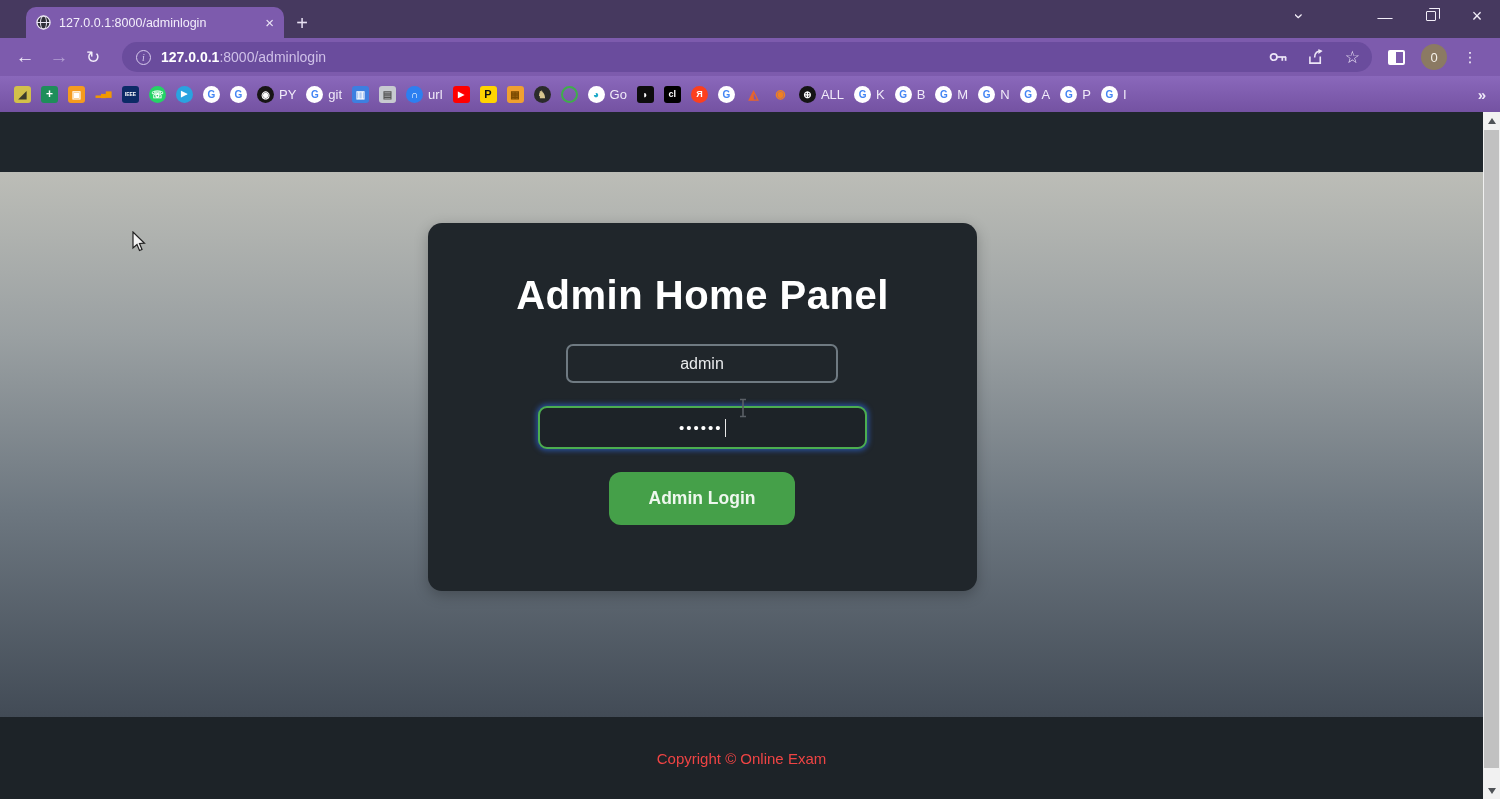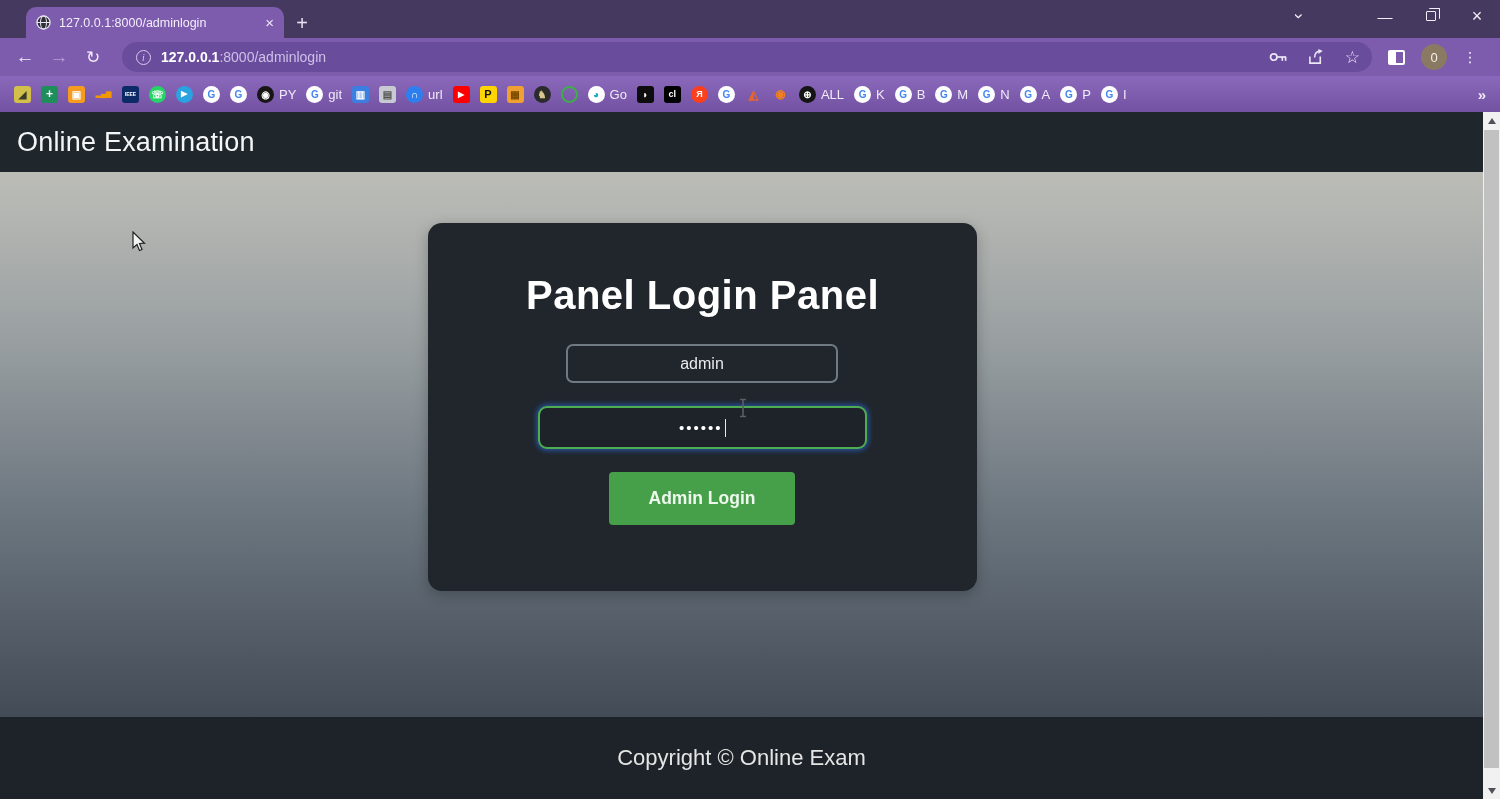--- a/index.html
+++ b/index.html
@@ -68,24 +68,24 @@
   .card h1 { color:#ffffff; font-size:40px; font-weight:700; margin-top:50px; letter-spacing:.5px; }
   .field-user { position:absolute; left:138px; top:121px; width:272px; height:39px; background:transparent;
                 border:2px solid #6f7a82; border-radius:7px; color:#e9ebed; font-size:16px; text-align:center;
                 font-family:"Liberation Sans",sans-serif; outline:none; }
   .field-pass { position:absolute; left:110px; top:183px; width:329px; height:43px; background:#1d2328;
                 border:2px solid #4cae50; border-radius:9px; box-shadow:0 0 5px 2px rgba(45,110,235,.55);
                 display:flex; align-items:center; justify-content:center; }
   .dots { color:#ffffff; font-size:15px; letter-spacing:2px; line-height:1; }
   .caret { display:inline-block; width:1.5px; height:18px; background:#e8e8e8; margin-left:2px; vertical-align:middle; }
   .login-btn { position:absolute; left:181px; top:249px; width:186px; height:53px; background:#45a049;
-               border:none; border-radius:4px; color:#eef7ee; font-size:17.5px; font-weight:700;
+               border:none; border-radius:12px; color:#eef7ee; font-size:17.5px; font-weight:700;
                font-family:"Liberation Sans",sans-serif; }
   .site-footer { height:82px; background:#1d2328; display:flex; align-items:center; justify-content:center; }
-  .site-footer span { color:#e5e5e5; font-size:22px; }
+  .site-footer span { color:#ef4444; font-size:15px; }
 
   
   .scrollbar { position:absolute; top:112px; right:0; width:17px; height:687px; background:#f1f1f1; }
   .sb-arrow { position:absolute; left:0; width:17px; height:17px; display:flex; align-items:center; justify-content:center; }
   .tri-up { width:0; height:0; border-left:4px solid transparent; border-right:4px solid transparent; border-bottom:6px solid #4f5357; }
   .tri-down { width:0; height:0; border-left:4px solid transparent; border-right:4px solid transparent; border-top:6px solid #4f5357; }
   .sb-thumb { position:absolute; left:1px; top:18px; width:15px; height:638px; background:#c1c1c1; }
 
   
   .cursor-arrow { position:absolute; left:128px; top:231px; z-index:50; }
@@ -325,26 +325,25 @@
         <span class="fav circle" style="background: rgb(255, 255, 255); color: rgb(66, 133, 244);">
           <span style="display: inline-block;">G</span>
         </span>
         <span class="bm-label">I</span>
       </span>
       <span class="bm-overflow">»</span>
   </div>
 
   <div class="page">
     <div class="site-nav">
-      <span class="brand">Online Examination</span>
     </div>
 
     <div class="hero">
       <div class="card">
-        <h1>Panel Login Panel</h1>
+        <h1>Admin Home Panel</h1>
         <input class="field-user" type="text" value="admin" style="">
         <div class="field-pass">
           <span class="dots">••••••</span>
             <span class="caret"></span>
         </div>
         <button class="login-btn">Admin Login</button>
       </div>
     </div>
 
     <div class="site-footer">

